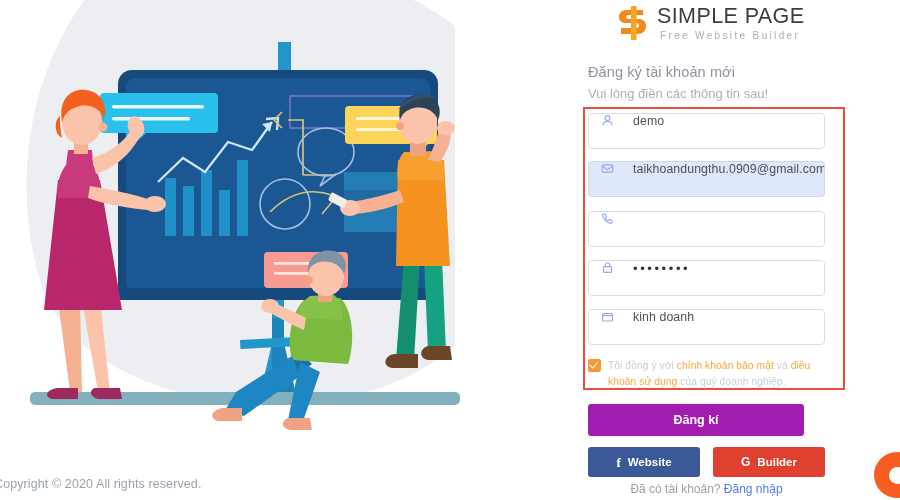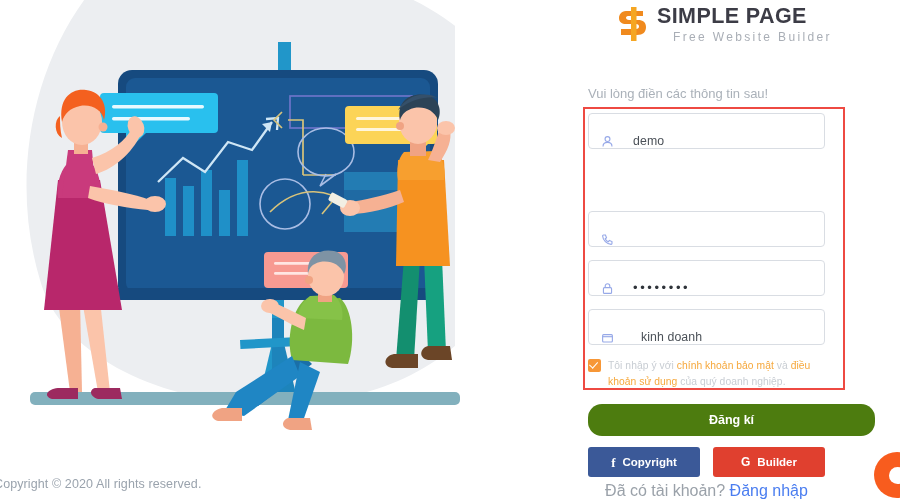--- a/index.html
+++ b/index.html
@@ -53,30 +53,30 @@
     position: absolute;
     left: 58px; top: 6px;
     display: flex;
     align-items: center;
     gap: 9px;
   }
   .logo-mark { width: 30px; height: 34px; display: block; }
   .logo-text-wrap { display: flex; flex-direction: column; line-height: 1; }
   .logo-title {
     font-size: 21.5px;
-    font-weight: 700;
+    font-weight: 400;
     color: #3c3c46;
     letter-spacing: .4px;
   }
   .logo-tagline {
-    font-size: 12px;
+    font-size: 10px;
     color: #a9aeb6;
     letter-spacing: 2.35px;
     margin-top: 3px;
-    margin-left: 16px;
+    margin-left: 3px;
   }
 
   
   .form-heading {
     position: absolute;
     left: 28px; top: 64px;
     font-size: 14.5px;
     color: #8c949d;
     font-weight: 400;
     letter-spacing: .1px;
@@ -101,21 +101,21 @@
   
   .field {
     position: absolute;
     left: 28px;
     width: 237px;
     height: 36px;
     border: 1px solid #d9dde3;
     border-radius: 4px;
     background: #ffffff;
     display: flex;
-    align-items: flex-end;
+    align-items: flex-start;
   }
   .field.autofilled { background: #dfe8fb; border-color: #cfd8e8; }
   .field-icon {
     width: 36px;
     display: flex;
     align-items: center;
     justify-content: center;
     flex: 0 0 36px;
   }
   .field-icon svg { display: block; }
@@ -131,21 +131,21 @@
     letter-spacing: 2.6px;
     font-size: 13px;
     color: #2f343a;
   }
   .field-value.empty { color: #b9bfc6; }
 
   #field-name  { top: 113px; }
   #field-email { top: 161px; }
   #field-phone { top: 211px; }
   #field-password { top: 260px; }
-  #field-business { top: 309px; gap: 8px; }
+  #field-business { top: 309px; }
 
   
   .terms-row {
     position: absolute;
     left: 28px; top: 358px;
     width: 240px;
     display: flex;
     align-items: flex-start;
     gap: 7px;
   }
@@ -183,23 +183,22 @@
     font-family: "Liberation Sans", sans-serif;
     font-size: 12.5px;
     font-weight: 700;
     cursor: pointer;
     display: flex;
     align-items: center;
     justify-content: center;
   }
   #btn-register {
     left: 28px; top: 404px;
-    width: 287px; height: 32px;
-    background: #4d7c0f;
-    border-radius: 14px;
+    width: 216px; height: 32px;
+    background: #a21caf;
   }
   #btn-facebook {
     left: 28px; top: 447px;
     width: 112px; height: 30px;
     background: #3b5998;
     gap: 7px;
     font-size: 11.5px;
   }
   #btn-google {
     left: 153px; top: 447px;
@@ -213,21 +212,21 @@
     font-size: 12px;
     line-height: 1;
   }
   .brand-glyph.fb { font-family: "Liberation Serif", serif; font-size: 13px; }
 
   .login-prompt {
     position: absolute;
     left: 0; top: 482px;
     width: 293px;
     text-align: center;
-    font-size: 16px;
+    font-size: 12px;
     color: #9aa1a9;
     white-space: nowrap;
   }
   .login-prompt .login-link {
     color: #4a7df0;
     text-decoration: none;
   }
 
   
   .chat-widget {
@@ -420,34 +419,44 @@
                  C25 28 28 25 28 20 C28 15.5 25 13 20 13 L11 13
                  C9 13 8 12 8 10.8 C8 9.5 9 9 11 9 L25 9 Z" fill="#f08a1e"></path>
         <rect x="13" y="0" width="5.5" height="34" fill="#f5a623"></rect>
       </svg>
       <div class="logo-text-wrap">
         <div class="logo-title">SIMPLE PAGE</div>
         <div class="logo-tagline">Free Website Builder</div>
       </div>
     </div>
 
+    <div class="form-heading">Đăng ký tài khoản mới</div>
     <div class="form-subheading">Vui lòng điền các thông tin sau!</div>
 
     <div class="annotation-box"></div>
 
     <div class="field" id="field-name">
       <span class="field-icon">
         <svg width="13" height="13" viewBox="0 0 16 16" fill="none" stroke="#97a9e8" stroke-width="1.4">
           <circle cx="8" cy="5" r="3"></circle>
           <path d="M2.5 14 C2.5 10.5 5 9 8 9 C11 9 13.5 10.5 13.5 14"></path>
         </svg>
       </span>
       <span class="field-value">demo</span>
     </div>
 
+    <div class="field autofilled" id="field-email">
+      <span class="field-icon">
+        <svg width="13" height="13" viewBox="0 0 16 16" fill="none" stroke="#97a9e8" stroke-width="1.4">
+          <rect x="1.5" y="3.5" width="13" height="9" rx="1.2"></rect>
+          <path d="M1.5 5 L8 9.5 L14.5 5"></path>
+        </svg>
+      </span>
+      <span class="field-value">taikhoandungthu.0909@gmail.com</span>
+    </div>
 
     <div class="field" id="field-phone">
       <span class="field-icon">
         <svg width="13" height="13" viewBox="0 0 16 16" fill="none" stroke="#97a9e8" stroke-width="1.4">
           <path d="M3 2.5 L5.5 2.5 L6.8 5.8 L5.2 7 C6 9 7 10 9 10.8 L10.2 9.2 L13.5 10.5 L13.5 13
                    C13.5 13.6 13 14 12.4 14 C7 13.6 2.4 9 2 3.6 C2 3 2.4 2.5 3 2.5 Z"></path>
         </svg>
       </span>
       <span class="field-value empty"></span>
     </div>
@@ -467,30 +476,30 @@
         <svg width="13" height="13" viewBox="0 0 16 16" fill="none" stroke="#97a9e8" stroke-width="1.4">
           <rect x="2" y="4.5" width="12" height="9" rx="1.2"></rect>
           <path d="M2 7 H14"></path>
         </svg>
       </span>
       <span class="field-value">kinh doanh</span>
     </div>
 
     <div class="terms-row">
       <span class="terms-checkbox"></span>
-      <span class="terms-text"><span>Tôi nhập ý với </span><a href="#" class="terms-link">chính khoản bảo mật</a><span> và </span><a href="#" class="terms-link">điều khoản sử dụng</a><span> của quý doanh nghiệp.</span></span>
+      <span class="terms-text"><span>Tôi đồng ý với </span><a href="#" class="terms-link">chính khoản bảo mật</a><span> và </span><a href="#" class="terms-link">điều khoản sử dụng</a><span> của quý doanh nghiệp.</span></span>
     </div>
 
     <button class="btn" id="btn-register">
       <span>Đăng kí</span>
     </button>
 
     <button class="btn" id="btn-facebook">
       <span class="brand-glyph fb">f</span>
-      <span>Copyright</span>
+      <span>Website</span>
     </button>
 
     <button class="btn" id="btn-google">
       <span class="brand-glyph">G</span>
       <span>Builder</span>
     </button>
 
     <div class="login-prompt"><span>Đã có tài khoản? </span><a href="#" class="login-link">Đăng nhập</a></div>
   </div>
 

